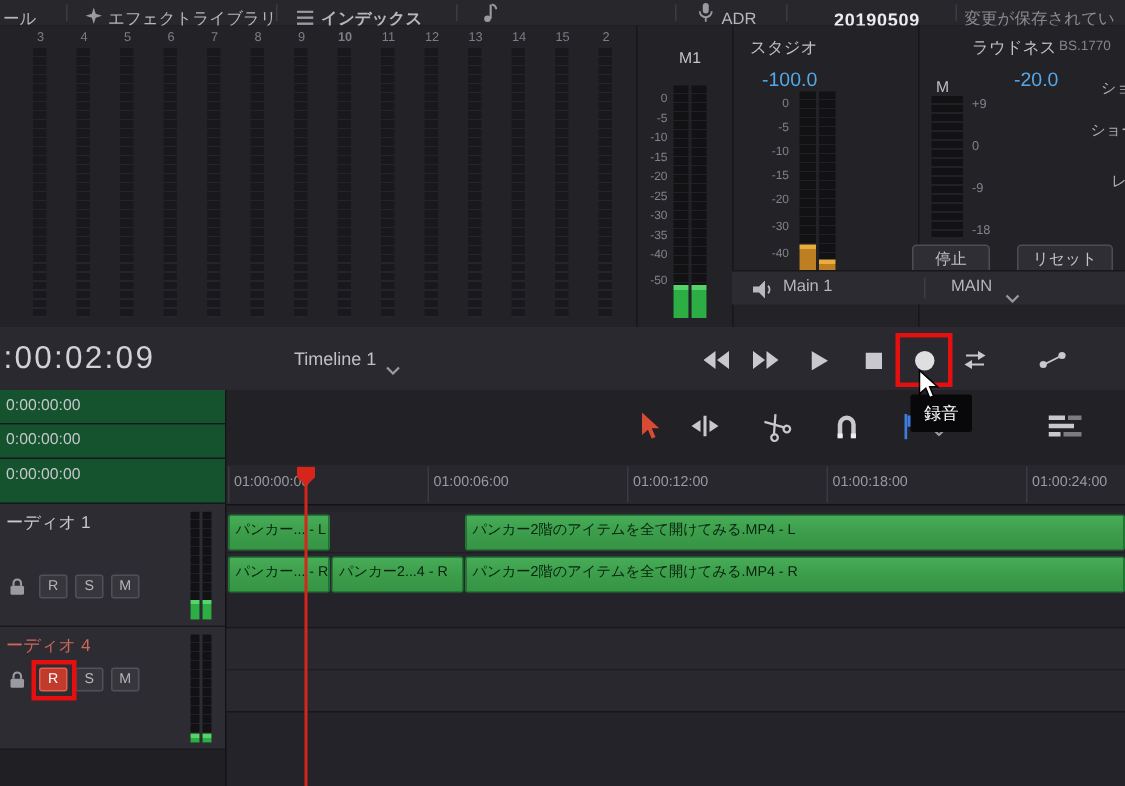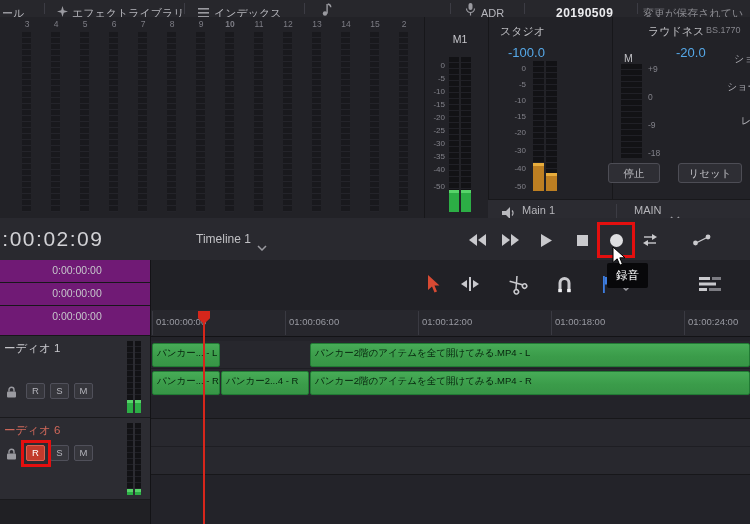--- a/index.html
+++ b/index.html
@@ -25,21 +25,21 @@
         border:1px solid #217a34;border-radius:2px;color:#06230d;font-size:9.5px;
         padding:3px 0 0 4px;white-space:nowrap;overflow:hidden;}
   .hline{position:absolute;height:1px;background:#17171a;}
   .tick{position:absolute;top:311px;width:1px;height:24px;background:#3a3a42;}
   .ticklbl{position:absolute;top:316px;font-size:9.5px;color:#999aa2;}
   .tool{position:absolute;width:24px;height:24px;display:flex;align-items:center;justify-content:center;}
   .tbtn{position:absolute;width:24px;height:22px;display:flex;align-items:center;justify-content:center;}
   .menu-lbl{position:absolute;top:5px;line-height:17px;font-size:11px;color:#b6b6bc;}
   .msep{position:absolute;top:3px;width:1px;height:11px;background:#3c3c44;}
   .tcrow{position:absolute;left:0;width:150px;box-sizing:border-box;border-bottom:1px solid #17171a;
-         font-size:10.5px;color:#c6c6cb;padding:4px 0 0 4px;background:#701a75;text-align:center;}
+         font-size:10.5px;color:#c6c6cb;padding:4px 0 0 4px;background:#14532d;}
 </style>
 </head>
 <body>
 
 <div id="app">
 
   <div class="ab" style="left:0;top:0;width:750px;height:17px;background:#27272c;border-bottom:1px solid #101013;">
     <span class="menu-lbl" style="left:2px;">ール</span>
     <span class="msep" style="left:44px;"></span>
     <span class="ab" style="left:57px;top:3px;">
@@ -49,21 +49,21 @@
     </span>
     <span class="menu-lbl" style="left:72px;">エフェクトライブラリ</span>
     <span class="msep" style="left:184px;"></span>
     <span class="ab" style="left:198px;top:4px;">
       <svg width="11" height="10" fill="#9a9aa0">
           <rect x="0" y="0" width="11" height="1.6"></rect>
           <rect x="0" y="4" width="11" height="1.6"></rect>
           <rect x="0" y="8" width="11" height="1.6"></rect>
         </svg>
     </span>
-    <span class="menu-lbl" style="left:214px;">インデックス</span>
+    <span class="menu-lbl" style="left:214px;font-weight:bold;">インデックス</span>
     <span class="msep" style="left:304px;"></span>
     <span class="ab" style="left:322px;top:2px;">
       <svg width="10" height="13">
           <circle cx="3" cy="10.5" r="2.2" fill="#9a9aa0"></circle>
           <rect x="4.4" y="1" width="1.4" height="9.5" fill="#9a9aa0"></rect>
           <path d="M5.8 1 q3 .6 3 3.2" stroke="#9a9aa0" stroke-width="1.3" fill="none"></path>
         </svg>
     </span>
     <span class="msep" style="left:450px;"></span>
     <span class="ab" style="left:465px;top:2px;">
@@ -161,21 +161,21 @@
   <span class="sc" style="left:648px;top:64px;width:18px;text-align:left;font-size:8.5px;">+9</span>
   <span class="sc" style="left:648px;top:92px;width:18px;text-align:left;font-size:8.5px;">0</span>
   <span class="sc" style="left:648px;top:120px;width:18px;text-align:left;font-size:8.5px;">-9</span>
   <span class="sc" style="left:648px;top:148px;width:18px;text-align:left;font-size:8.5px;">-18</span>
   <span class="ab" style="left:734px;top:52px;font-size:10px;color:#aeaeb4;white-space:nowrap;">ショ</span>
   <span class="ab" style="left:727px;top:80px;font-size:10px;color:#aeaeb4;white-space:nowrap;">ショー</span>
   <span class="ab" style="left:741px;top:114px;font-size:10px;color:#aeaeb4;white-space:nowrap;">レ</span>
   <div class="btn" style="left:608px;top:163px;width:52px;height:20px;">停止</div>
   <div class="btn" style="left:678px;top:163px;width:64px;height:20px;">リセット</div>
 
-  <div class="ab" style="left:488px;top:199px;width:262px;height:22px;background:#2b2b31;border-top:1px solid #18181b;">
+  <div class="ab" style="left:488px;top:180px;width:262px;height:22px;background:#2b2b31;border-top:1px solid #18181b;">
     <span class="ab" style="left:14px;top:5px;">
       <svg width="15" height="12">
           <polygon points="0,4 4,4 8,0 8,12 4,8 0,8" fill="#b8b8bd"></polygon>
           <path d="M10 3.5 a3.5 3.5 0 0 1 0 5" stroke="#b8b8bd" stroke-width="1.2" fill="none"></path>
         </svg>
     </span>
     <span class="ab" style="left:34px;top:4px;font-size:11px;color:#b6b6bb;">Main 1</span>
     <span class="ab" style="left:128px;top:4px;width:1px;height:14px;background:#3c3c44;"></span>
     <span class="ab" style="left:146px;top:4px;font-size:11px;color:#b6b6bb;">MAIN</span>
     <span class="ab" style="left:182px;top:8px;">
@@ -332,21 +332,21 @@
   <div class="rsm" style="left:50px;top:383px;">S</div>
   <div class="rsm" style="left:74px;top:383px;">M</div>
   <div class="mbar" style="left:127px;top:341px;width:6px;height:72px;">
     <div class="fillg" style="height:13px;"></div>
   </div>
   <div class="mbar" style="left:135px;top:341px;width:6px;height:72px;">
     <div class="fillg" style="height:13px;"></div>
   </div>
 
   <div class="ab" style="left:0;top:418px;width:150px;height:82px;background:#2c2c32;border-bottom:1px solid #1a1a1d;box-sizing:border-box;"></div>
-  <span class="ab" style="left:4px;top:423px;font-size:11.5px;color:#d0685a;">ーディオ 6</span>
+  <span class="ab" style="left:4px;top:423px;font-size:11.5px;color:#d0685a;">ーディオ 4</span>
   <span class="ab" style="left:6px;top:446px;">
     <svg width="11" height="12">
         <rect x="1" y="5.5" width="9" height="6" rx="1" fill="#9a9aa0"></rect>
         <path d="M3 5.5 V3.8 a2.5 2.5 0 0 1 5 0 V5.5" fill="none" stroke="#9a9aa0" stroke-width="1.4"></path>
       </svg>
   </span>
   <div class="rsm armed" style="left:26px;top:445px;">R</div>
   <div class="rsm" style="left:50px;top:445px;">S</div>
   <div class="rsm" style="left:74px;top:445px;">M</div>
   <div class="mbar" style="left:127px;top:423px;width:6px;height:72px;">

